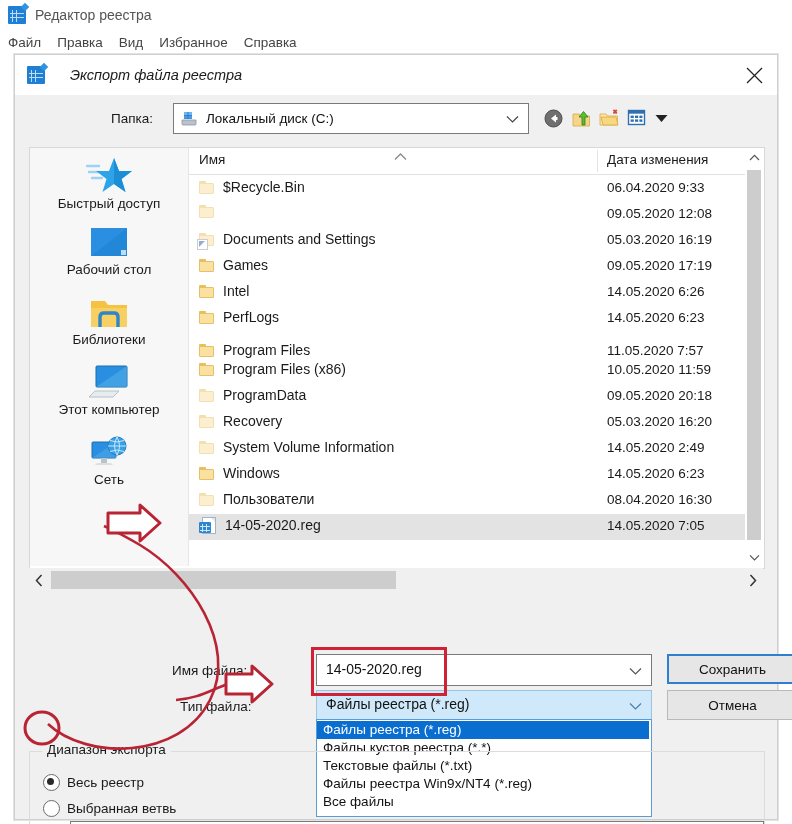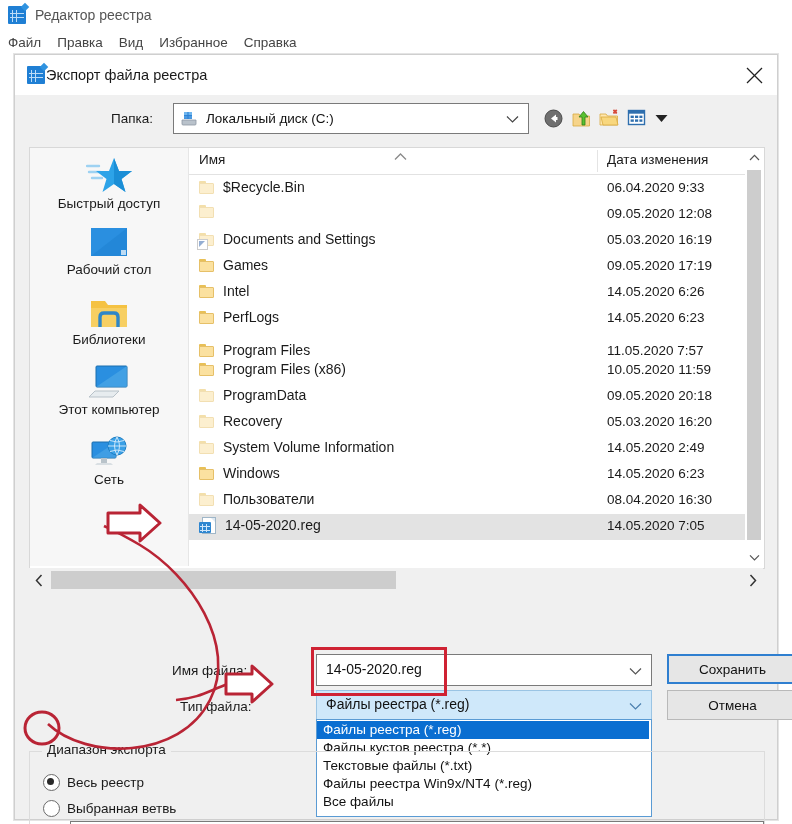--- a/index.html
+++ b/index.html
@@ -31,21 +31,21 @@
 
   
   #dialog{
     position:absolute;left:14px;top:54px;width:762px;height:764px;
     background:#f0f0f0;
     border:1px solid #cfcfcf;
     box-shadow:0 0 0 1px #e4e4e4;
   }
   #dlg-titlebar{height:40px;background:#ffffff;position:relative;display:flex;align-items:center;}
   #dlg-title-icon{margin-left:12px;width:18px;height:18px;}
-  #dlg-title-text{margin-left:1px;font-size:14.5px;color:#1a1a1a;}
+  #dlg-title-text{margin-left:25px;font-size:14.5px;color:#1a1a1a;font-style:italic;}
   #dlg-close{position:absolute;right:0;top:0;width:46px;height:40px;display:flex;align-items:center;justify-content:center;}
   #dlg-close svg{display:block;}
 
   
   #folder-row{position:absolute;left:0;top:48px;width:762px;height:34px;}
   #folder-label{position:absolute;left:96px;top:8px;font-size:13.5px;color:#1a1a1a;text-align:right;}
   #folder-combo{
     position:absolute;left:158px;top:0px;width:354px;height:29px;
     background:#fff;border:1px solid #7a7a7a;display:flex;align-items:center;
   }

